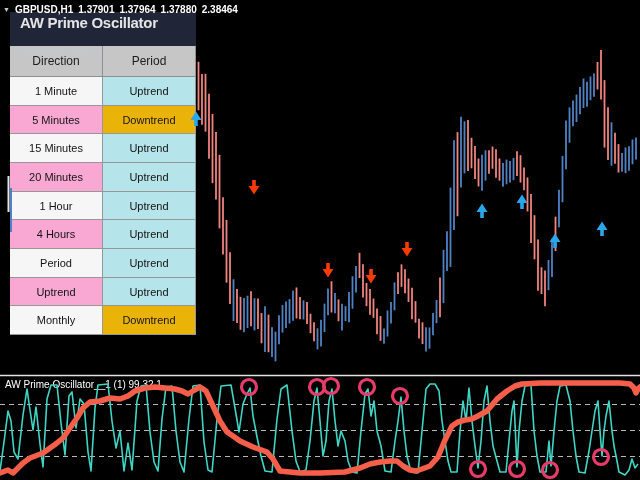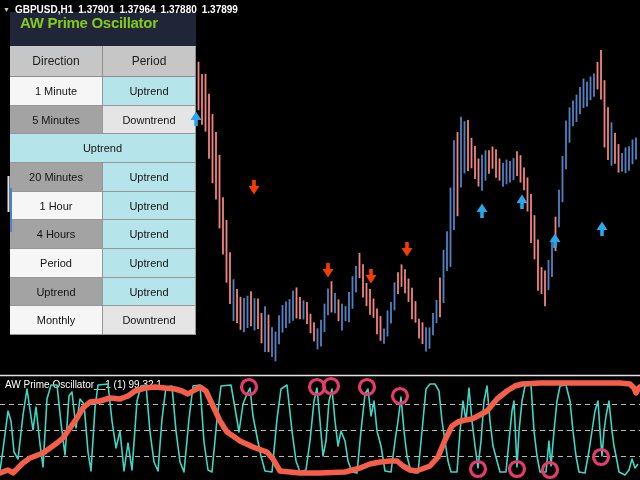--- a/index.html
+++ b/index.html
@@ -10,35 +10,35 @@
   #overlay-svg{z-index:3;pointer-events:none;}
   .osc-label{position:absolute;left:5px;top:379px;z-index:0;color:#fff;
              font:10px "Liberation Sans",sans-serif;white-space:nowrap;}
   .quote{position:absolute;left:3px;top:4px;z-index:4;display:flex;align-items:center;
          color:#fff;font:bold 10px "Liberation Sans",sans-serif;}
   .quote .tri{font-size:7px;color:#c8c8c8;margin-right:5px;line-height:10px;}
   .quote span{margin-right:5px;}
   .panel{position:absolute;left:10px;top:12px;width:186px;height:323px;z-index:2;
          outline:1px solid #000;}
   .panel-header{height:34px;background:#202637;box-sizing:border-box;padding:2px 0 0 10px;}
-  .panel-title{font-size:15px;font-weight:bold;color:#84cc16;letter-spacing:-0.3px;line-height:18px;}
+  .panel-title{font-size:15px;font-weight:bold;color:#e5e5e5;letter-spacing:-0.3px;line-height:18px;}
   .panel-sub{font-size:9px;color:#c3c7d1;line-height:10px;margin-top:14px;}
   .col-header{display:flex;height:31px;background:#c6c6c6;}
   .col-h-cell{flex:1;display:flex;align-items:center;justify-content:center;
               font-size:12px;color:#1c1c1c;border-right:1px solid #8f8f8f;
               border-bottom:1px solid #8f8f8f;box-sizing:border-box;}
   .table-rows{display:flex;flex-direction:column;height:258px;}
   .trow{display:flex;flex:1;}
   .cell{flex:1;display:flex;align-items:center;justify-content:center;font-size:11px;
         color:#141414;border-right:1px solid #979797;border-bottom:1px solid #979797;
         box-sizing:border-box;}
   .cell.light{background:#f6f6f6;}
-  .cell.dark{background:#a3a3a3;}
+  .cell.dark{background:#f9a8d4;}
   .cell.up{background:#b5e4ea;}
-  .cell.down{background:#e5e5e5;}
+  .cell.down{background:#eab308;}
 </style>
 </head>
 <body>
 
 <div class="screen">
 
   <svg id="chart-svg" width="640" height="480">
     <g id="bars-g">
         <line x1="188" y1="68.89982887767255" x2="188" y2="111.27888842187822" stroke="#4f82c2" stroke-width="1.8"></line>
         <line x1="191.5" y1="56.25709141171538" x2="191.5" y2="104.11801890130931" stroke="#4f82c2" stroke-width="1.8"></line>
@@ -190,21 +190,21 @@
   </svg>
 
   <div class="osc-label">AW Prime Oscillator__1 (1) 99 32 1</div>
 
   <div class="quote">
     <span class="tri">▼</span>
     <span>GBPUSD,H1</span>
     <span>1.37901</span>
     <span>1.37964</span>
     <span>1.37880</span>
-    <span>1.37899</span>
+    <span>2.38464</span>
   </div>
 
   <div class="panel">
     <div class="panel-header">
       <div class="panel-title">AW Prime Oscillator</div>
       <div class="panel-sub">MetaTrader Indicator</div>
     </div>
     <div class="col-header">
       <div class="col-h-cell">Direction</div>
       <div class="col-h-cell">Period</div>
@@ -212,20 +212,21 @@
     <div class="table-rows" id="tbody">
         <div class="trow">
           <div class="cell light">1 Minute</div>
           <div class="cell up">Uptrend</div>
         </div>
         <div class="trow">
           <div class="cell dark">5 Minutes</div>
           <div class="cell down">Downtrend</div>
         </div>
         <div class="trow">
+          <div class="cell light">15 Minutes</div>
           <div class="cell up">Uptrend</div>
         </div>
         <div class="trow">
           <div class="cell dark">20 Minutes</div>
           <div class="cell up">Uptrend</div>
         </div>
         <div class="trow">
           <div class="cell light">1 Hour</div>
           <div class="cell up">Uptrend</div>
         </div>

